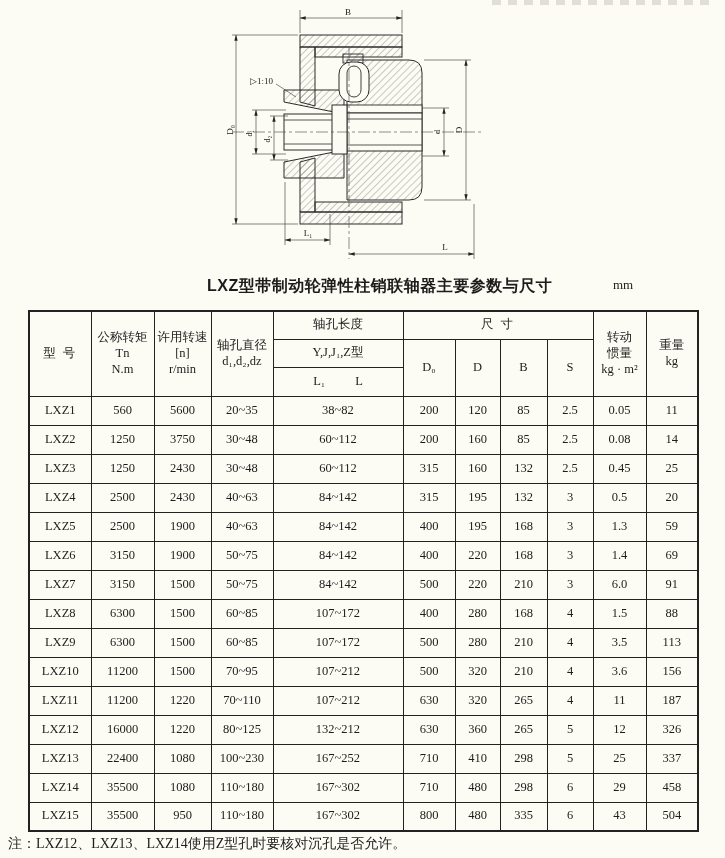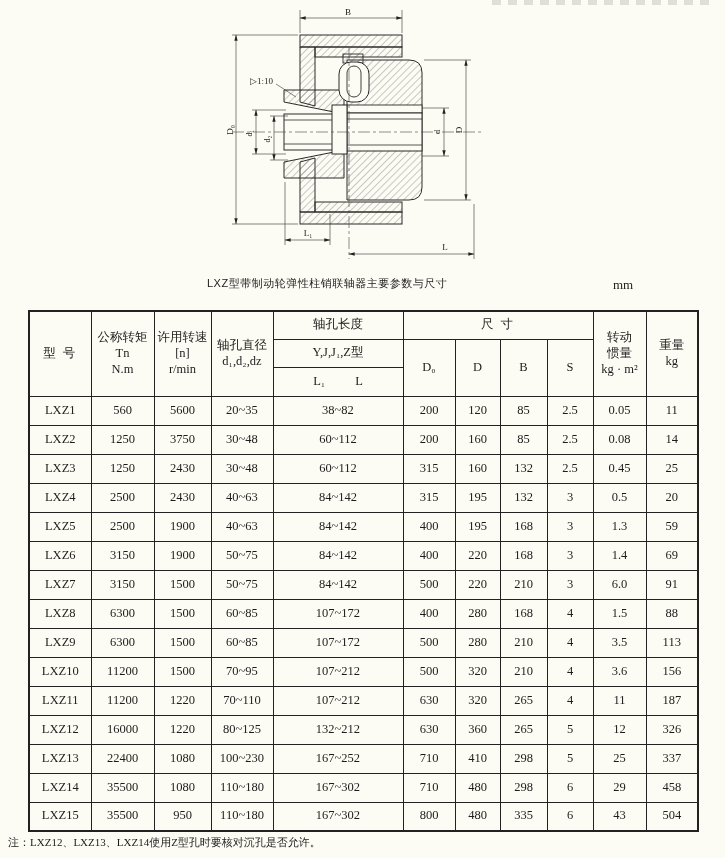--- a/index.html
+++ b/index.html
@@ -15,21 +15,21 @@
     background:repeating-linear-gradient(90deg,#c9c6bd 0 9px,transparent 9px 16px);
     opacity:.55;
   }
   
   .drawing{position:absolute;left:212px;top:2px;width:285px;height:268px;}
   .drawing text{font-family:"Liberation Serif","DejaVu Serif",serif;fill:#222;}
   
   .title{
     position:absolute;left:207px;top:276px;width:340px;
     font-family:"Liberation Sans","DejaVu Sans",sans-serif;
-    font-weight:normal;font-size:11px;letter-spacing:.5px;white-space:nowrap;
+    font-weight:bold;font-size:16px;letter-spacing:.5px;white-space:nowrap;
   }
   .unit{
     position:absolute;left:613px;top:277px;
     font-size:13px;font-family:"Liberation Serif",serif;
   }
   
   table.spec{
     position:absolute;left:28px;top:310px;width:669px;
     border-collapse:collapse;table-layout:fixed;
     font-size:12.5px;line-height:1.25;
@@ -43,21 +43,21 @@
   }
   table.spec{border:2px solid #222;}
   tr.hrow1{height:28px;} tr.hrow2{height:28px;} tr.hrow3{height:29px;}
   tr.drow{height:29px;}
   .two-gap span{display:inline-block;}
   .two-gap span+span{margin-left:30px;}
   .wgap{letter-spacing:2px;}
   
   .note{
     position:absolute;left:8px;top:835px;
-    font-size:11px;font-family:"Liberation Serif",serif;white-space:nowrap;
+    font-size:14px;font-family:"Liberation Serif",serif;white-space:nowrap;
   }
 </style>
 </head>
 <body>
 
 <div class="artifact"></div>
 
 <svg class="drawing" viewBox="0 0 285 268" width="285" height="268">
   <defs>
     <pattern id="hatch" width="5" height="5" patternUnits="userSpaceOnUse" patternTransform="rotate(45)">

